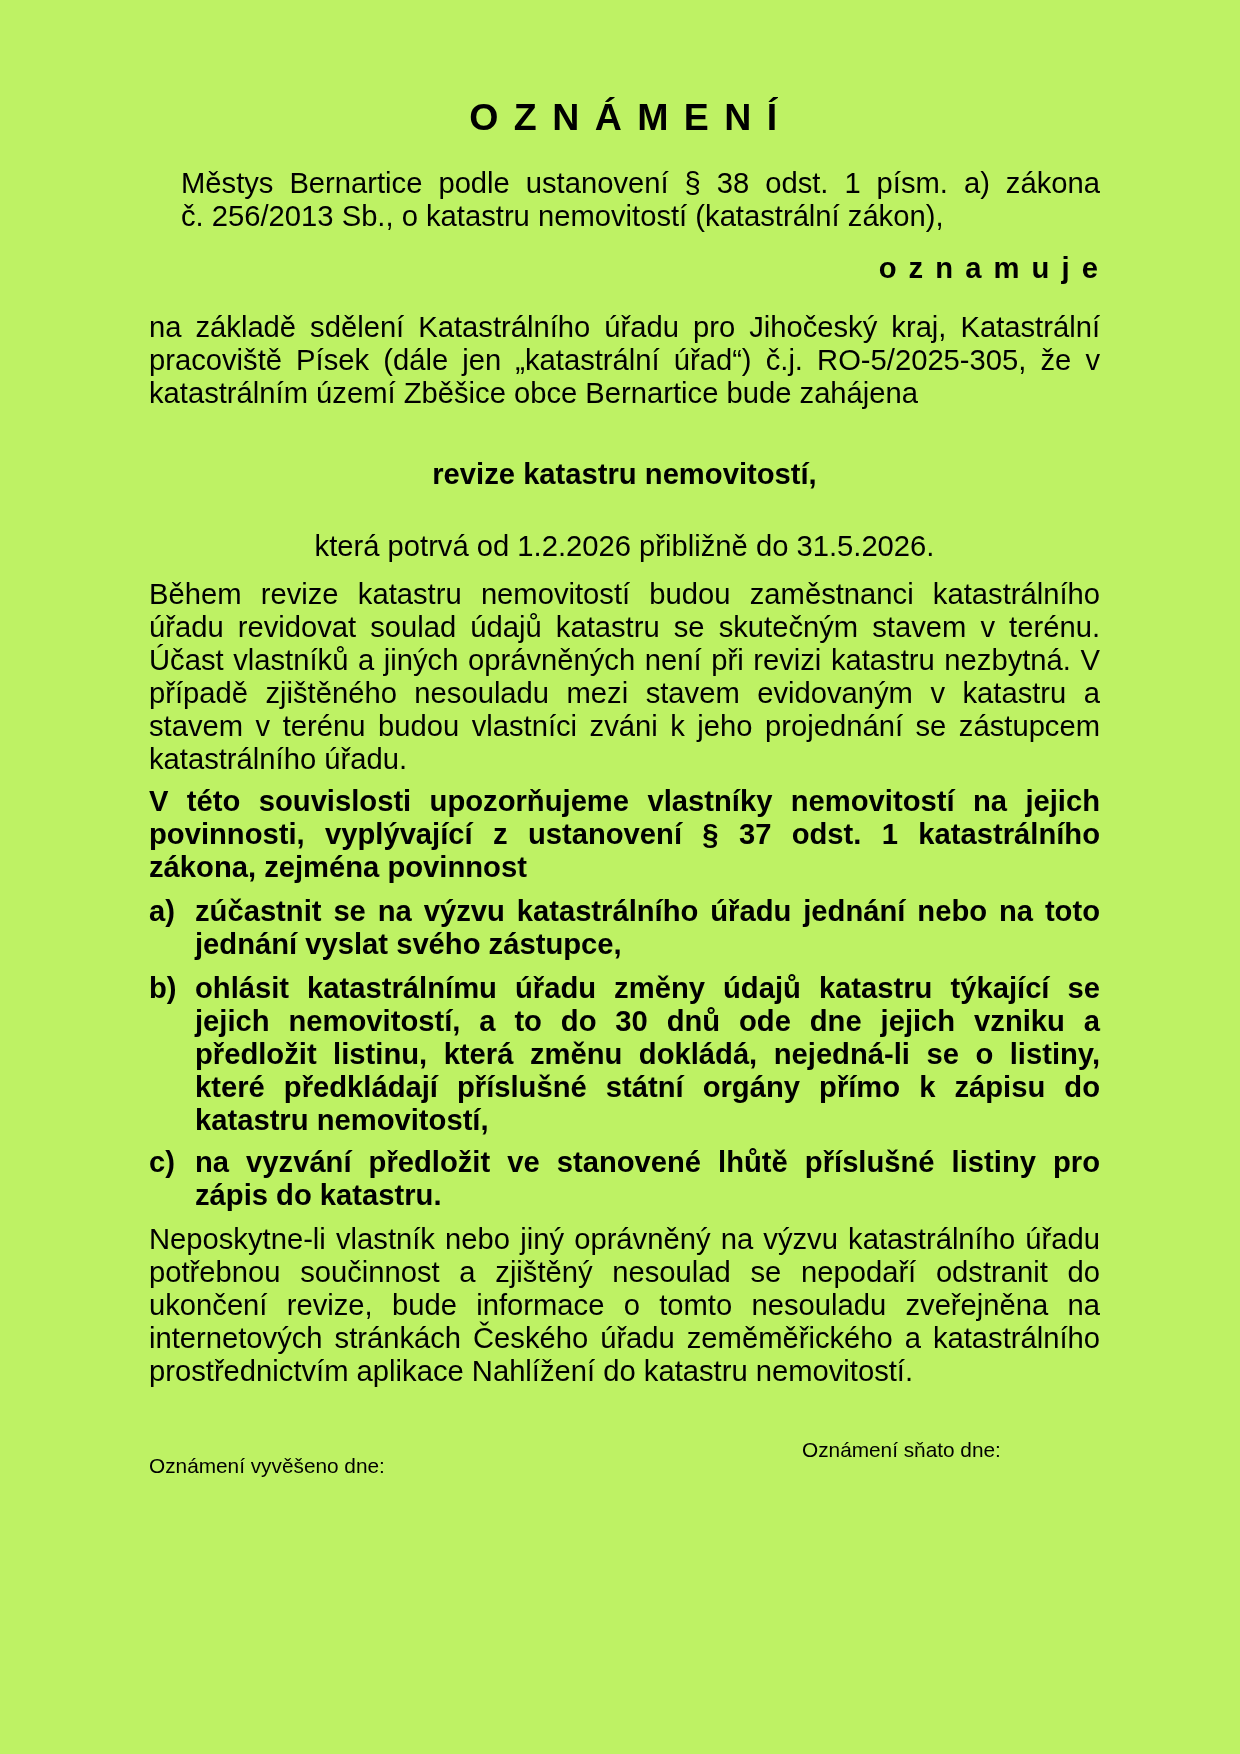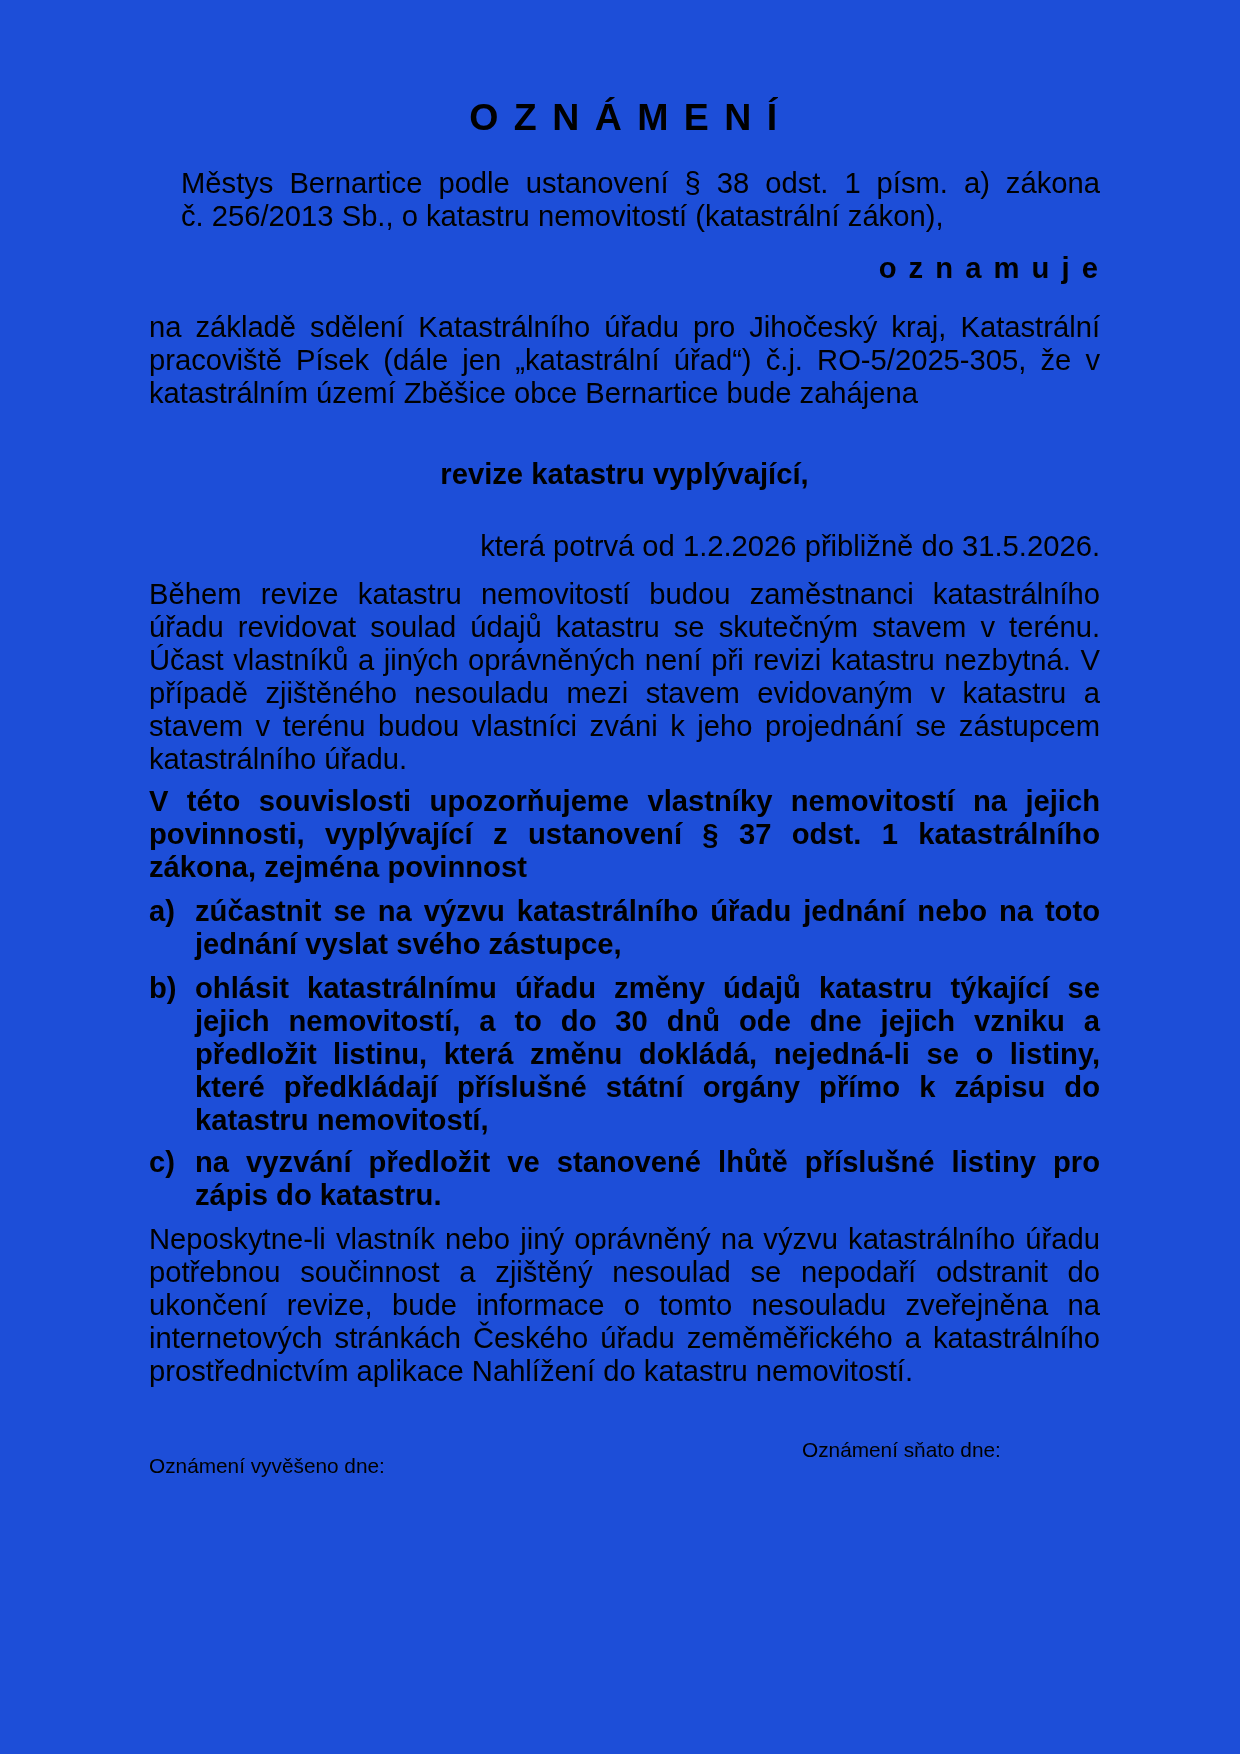--- a/index.html
+++ b/index.html
@@ -6,21 +6,21 @@
   html, body {
     margin: 0;
     padding: 0;
     background: #ffffff;
   }
   .page {
     position: relative;
     width: 1240px;
     height: 1754px;
     margin: 0 auto;
-    background: #1d4ed8;
+    background: #bef264;
     color: #000000;
     font-family: "Liberation Sans", "DejaVu Sans", sans-serif;
     box-sizing: border-box;
     padding: 95px 140px 0 149px;
     overflow: hidden;
   }
   .title {
     margin: 0;
     font-size: 37.5px;
     font-weight: bold;
@@ -52,21 +52,21 @@
     text-align: right;
   }
   .basis      { margin-top: 26px; }
   .rev-heading {
     margin: 48px 0 0 0;
     font-size: 29.2px;
     line-height: 33px;
     font-weight: bold;
     text-align: center;
   }
-  .duration   { margin-top: 39px; text-align: right; }
+  .duration   { margin-top: 39px; text-align: center; }
   .description{ margin-top: 15px; }
   .obl-intro  { margin-top: 9px; font-weight: bold; }
   .obl-list   { margin: 0; padding: 0; list-style: none; }
   .obl-item {
     position: relative;
     margin: 0;
     padding-left: 46px;
     font-size: 29.2px;
     line-height: 33px;
     font-weight: bold;
@@ -115,21 +115,21 @@
 
   <h1 class="title">O Z N Á M E N Í</h1>
 
 
   <p class="para intro">Městys Bernartice podle ustanovení §&nbsp;38 odst. 1 písm.&nbsp;a) zákona č.&nbsp;256/2013 Sb., o katastru nemovitostí (katastrální zákon),</p>
 
   <p class="announce">o z n a m u j e</p>
 
   <p class="para basis">na základě sdělení Katastrálního úřadu pro Jihočeský kraj, Katastrální pracoviště Písek (dále jen „katastrální úřad“) č.j.&nbsp;RO-5/2025-305, že v katastrálním území Zběšice obce Bernartice bude zahájena</p>
 
-  <h3 class="rev-heading">revize katastru vyplývající,</h3>
+  <h3 class="rev-heading">revize katastru nemovitostí,</h3>
 
   <p class="para duration">která potrvá od 1.2.2026 přibližně do 31.5.2026.</p>
 
   <p class="para description">Během revize katastru nemovitostí budou zaměstnanci katastrálního úřadu revidovat soulad údajů katastru se skutečným stavem v terénu. Účast vlastníků a jiných oprávněných není při revizi katastru nezbytná. V případě zjištěného nesouladu mezi stavem evidovaným v katastru a stavem v terénu budou vlastníci zváni k jeho projednání se zástupcem katastrálního úřadu.</p>
 
   <p class="para obl-intro">V této souvislosti upozorňujeme vlastníky nemovitostí na jejich povinnosti, vyplývající z ustanovení §&nbsp;37 odst.&nbsp;1 katastrálního zákona, zejména povinnost</p>
 
   <ul class="obl-list">
     <li class="obl-item item-a">
       <span class="obl-marker">a)</span>

